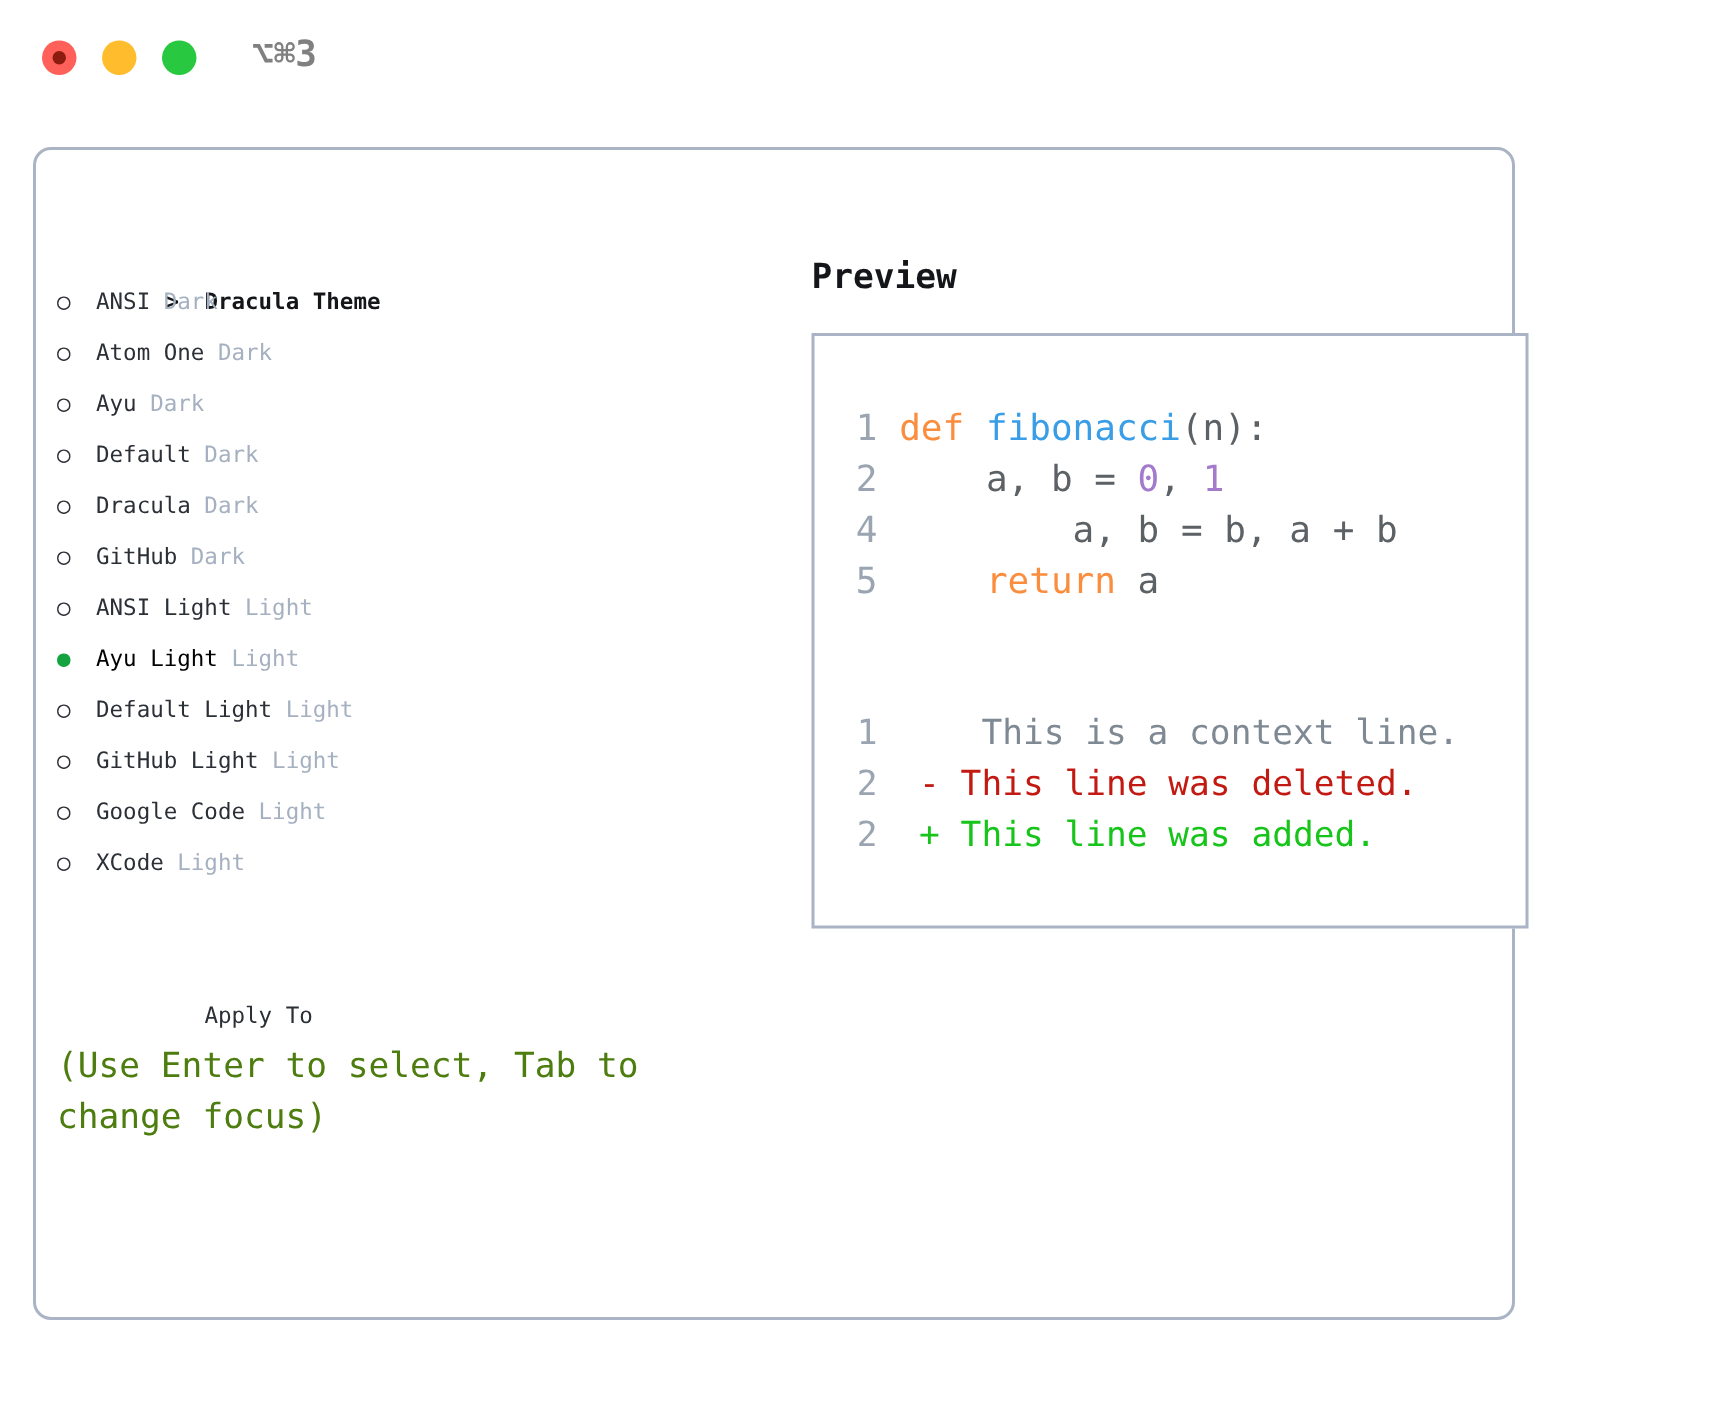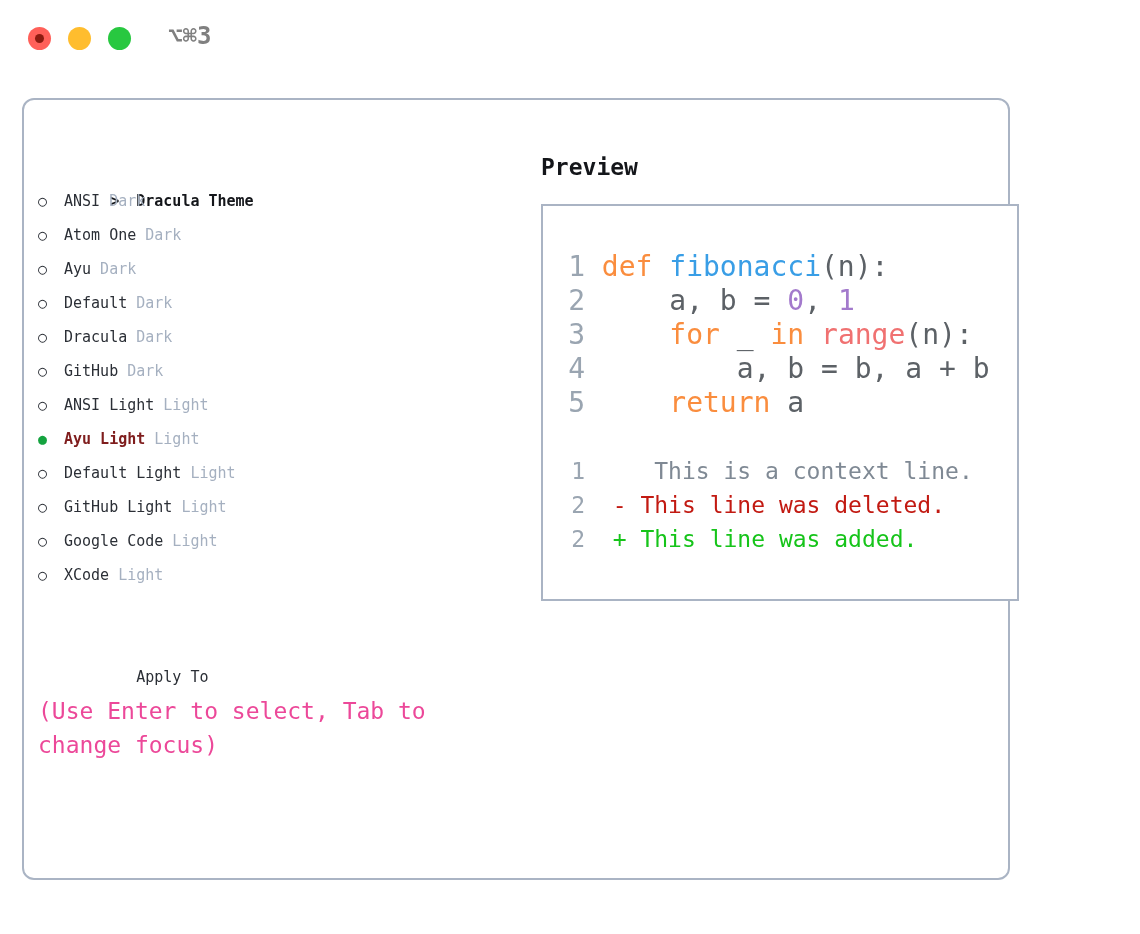--- a/index.html
+++ b/index.html
@@ -94,40 +94,40 @@
     white-space: pre;
   }
   .header-row {
     font-weight: bold;
     color: #14161a;
   }
   .header-row .marker { font-weight: bold; }
   .label   { color: #2b2f36; }
   .kind    { color: #a5b0c0; }
   .selected .marker { color: #14a33f; }
-  .selected .label  { color: #7f1d1d; font-weight: bold; }
+  .selected .label  { color: #000000; }
 
   #apply-header {
     margin-top: 34px;
   }
 
   #hint {
     margin-top: 34px;
     font-size: 23px;
     line-height: 34px;
-    color: #ec4899;
+    color: #4d7c0f;
     width: 420px;
     white-space: pre-wrap;
   }
 
   
   #right-col {
     position: absolute;
     left: 478px;
-    top: 50px;
+    top: 68px;
     width: 490px;
     padding-left: 39px;
   }
   #preview-title {
     font-size: 23px;
     line-height: 34px;
     font-weight: bold;
     color: #14161a;
     white-space: pre;
   }
@@ -140,21 +140,21 @@
     background: #ffffff;
     position: relative;
   }
   #code-area {
     position: absolute;
     left: 14px;
     top: 44px;
     width: 450px;
   }
   .code-line {
-    font-size: 28px;
+    font-size: 24px;
     line-height: 34px;
     white-space: pre;
   }
   .gutter {
     display: inline-block;
     width: 28px;
     text-align: right;
     color: #9aa5b1;
   }
   .code-text { color: #5c6166; }
@@ -224,21 +224,20 @@
     </div>
 
     <div id="right-col">
 
       <div id="preview-title">Preview</div>
 
       <div id="preview-box">
         <div id="code-area">
             <div class="code-line"><span class="gutter">1</span><span class="code-text"> </span><span class="tok-kw">def </span><span class="tok-fn">fibonacci</span><span class="tok-plain">(n):</span></div>
             <div class="code-line"><span class="gutter">2</span><span class="code-text"> </span><span class="tok-plain">    a, b = </span><span class="tok-num">0</span><span class="tok-plain">, </span><span class="tok-num">1</span></div>
-            <div class="code-line"><span class="gutter">3</span><span class="code-text"> </span><span class="tok-plain">    </span><span class="tok-kw">for</span><span class="tok-plain"> _ </span><span class="tok-kw">in</span><span class="tok-plain"> </span><span class="tok-builtin">range</span><span class="tok-plain">(n):</span></div>
             <div class="code-line"><span class="gutter">4</span><span class="code-text"> </span><span class="tok-plain">        a, b = b, a + b</span></div>
             <div class="code-line"><span class="gutter">5</span><span class="code-text"> </span><span class="tok-plain">    </span><span class="tok-kw">return</span><span class="tok-plain"> a</span></div>
           </div>
         <div id="diff-area">
             <div class="diff-line"><span class="gutter">1</span><span>  </span><span class="diff-ctx"> </span><span class="diff-ctx">  This is a context line.</span></div>
             <div class="diff-line"><span class="gutter">2</span><span>  </span><span class="diff-del">-</span><span class="diff-del"> This line was deleted.</span></div>
             <div class="diff-line"><span class="gutter">2</span><span>  </span><span class="diff-add">+</span><span class="diff-add"> This line was added.</span></div>
           </div>
       </div>
 

